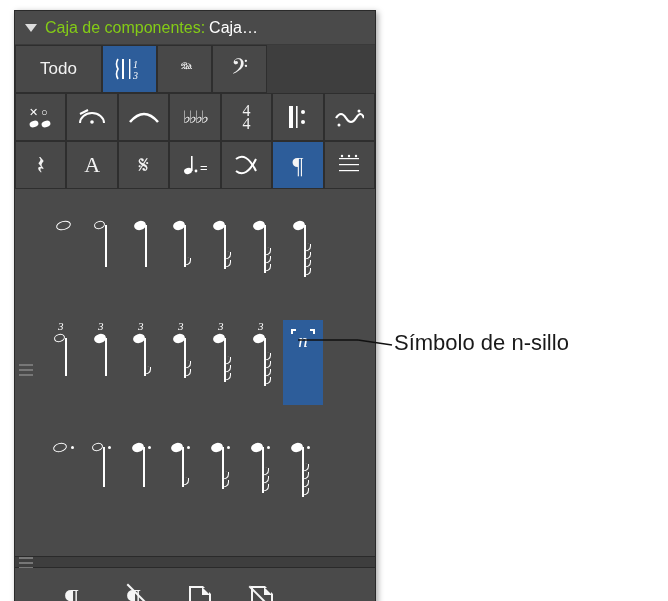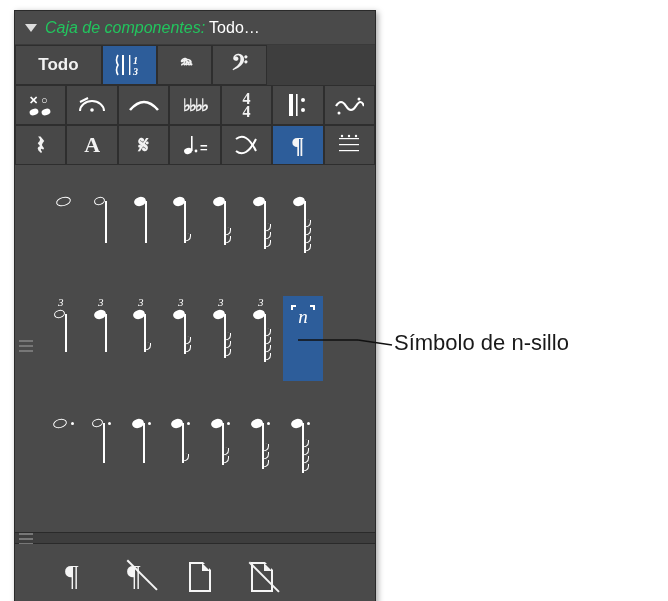--- a/index.html
+++ b/index.html
@@ -29,49 +29,48 @@
       color: #ddd;
       font-size: 16px;
     }
     .header .disclosure {
       width: 0; height: 0;
       border-left: 6px solid transparent;
       border-right: 6px solid transparent;
       border-top: 8px solid #ddd;
       margin-right: 8px;
     }
-    .header .title { color: #22c55e; font-style: italic; }
+    .header .title { color: #84cc16; }
     .header .preset {
       color: #fff;
       margin-left: 4px;
       overflow: hidden;
       text-overflow: ellipsis;
       white-space: nowrap;
       max-width: 75px;
     }
     .toolbar {
       display: grid;
       grid-template-columns: 87px repeat(5, 55px);
       background: #3e3e3e;
     }
     .toolbar-row2, .toolbar-row3 {
       display: grid;
       grid-template-columns: repeat(7, 1fr);
     }
     .tbtn {
-      height: 40px;
+      height: 48px;
       display: flex;
       align-items: center;
       justify-content: center;
       border: 1px solid #2e2e2e;
       background: #484848;
       color: #f2f2f2;
       font-size: 20px;
       cursor: pointer;
-      font-weight: bold;
     }
     .tbtn.sel { background: #2d5d9a; }
     .tbtn.wide { font-size: 17px; }
     .symgrid {
       padding: 20px 12px 30px 28px;
       background: #4a4a4a;
       position: relative;
       min-height: 320px;
     }
     .grab {
@@ -210,21 +209,21 @@
     }
   </style>
 </head>
 <body>
 
 <div class="panel">
 
   <div class="header">
     <div class="disclosure"></div>
     <span class="title">Caja de componentes:</span>
-    <span class="preset">Todo…</span>
+    <span class="preset">Caja…</span>
   </div>
 
   <div class="toolbar">
     <div class="tbtn wide">Todo</div>
     <div class="tbtn sel">
       <svg width="30" height="26" viewBox="0 0 30 26">
           <g fill="#fff">
             <rect x="7" y="3" width="2" height="20"></rect>
             <path d="M3 3 Q0 8 3 13 Q0 18 3 23" stroke="#fff" stroke-width="1.6" fill="none"></path>
             <rect x="14" y="3" width="1.4" height="20"></rect>

